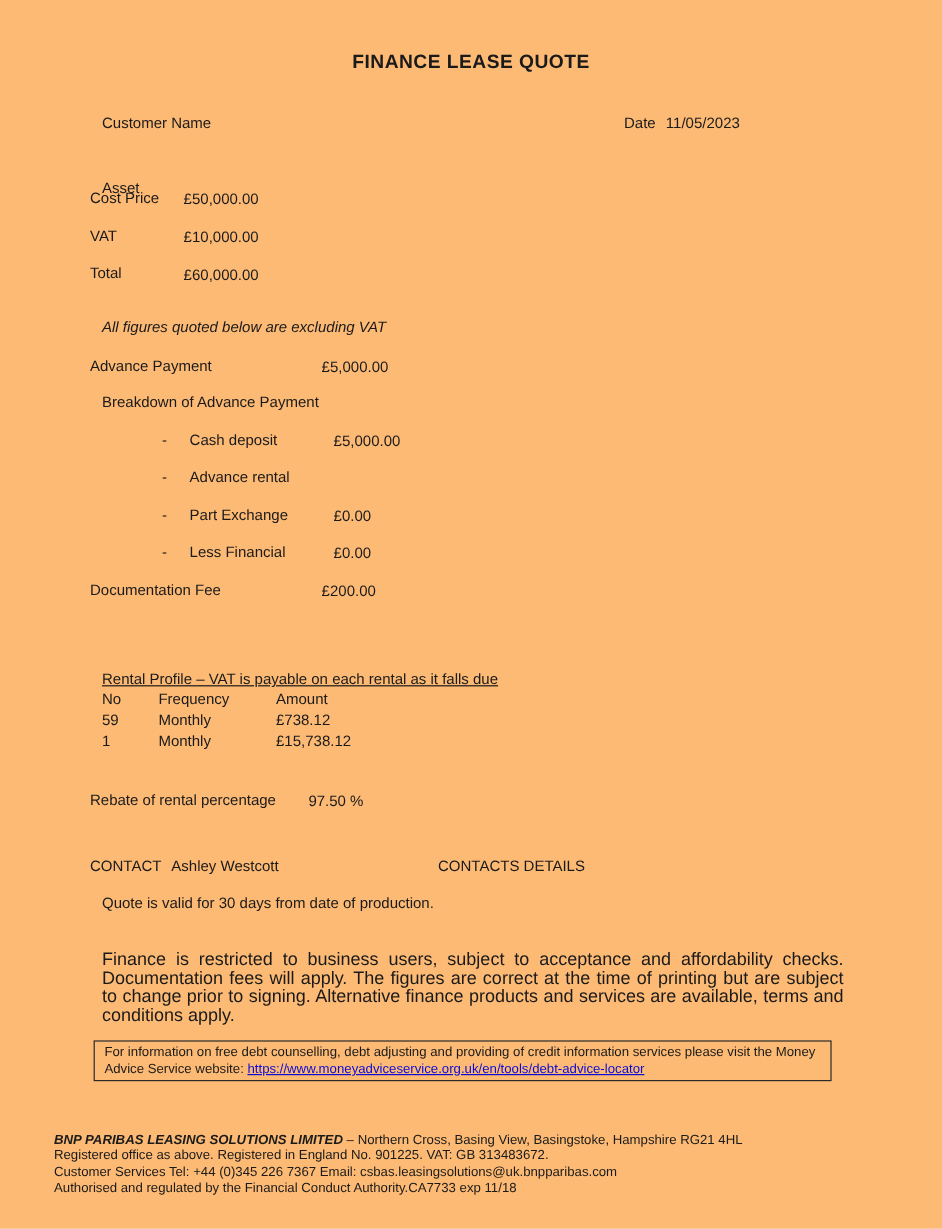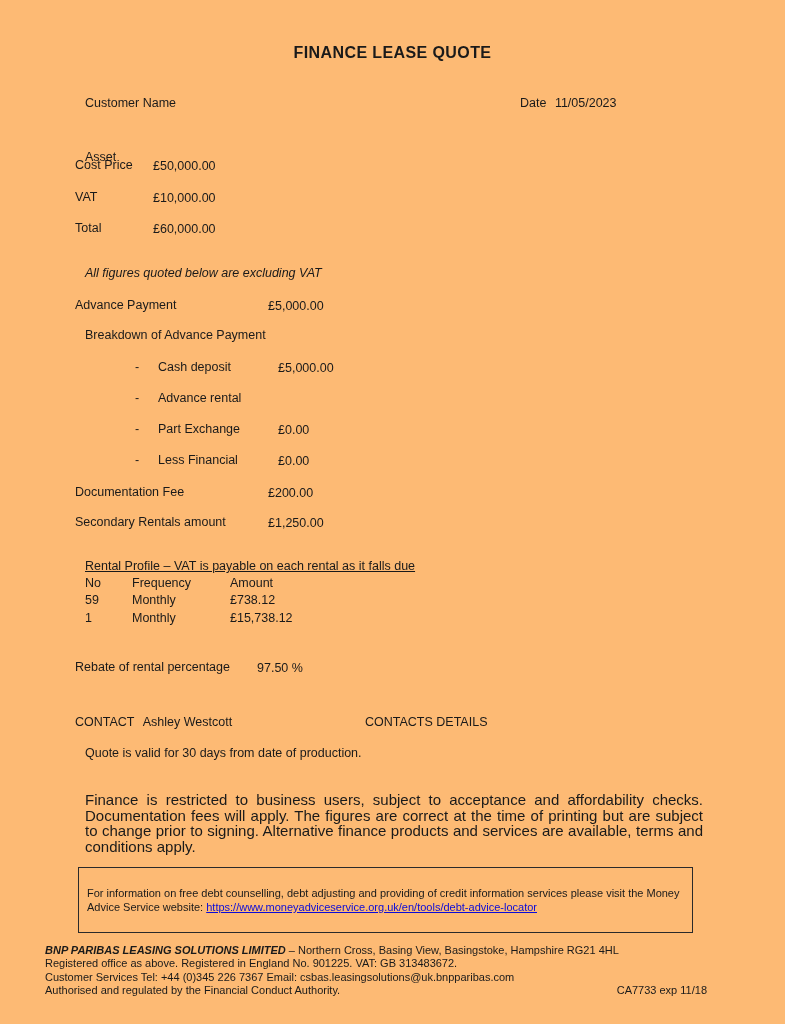--- a/index.html
+++ b/index.html
@@ -47,36 +47,36 @@
     font-weight: normal;
     line-height: 15.6px;
     text-align: justify;
     white-space: normal;
   }
   .advice-box {
     position: absolute;
     left: 78px; top: 867px;
     width: 597px;
     border: 1.5px solid #2a2a2a;
-    padding: 18px 8px;
+    padding: 2px 8px;
     font-size: 11px;
     line-height: 14px;
     white-space: normal;
   }
   .advice-box a { text-decoration: underline; cursor: pointer; }
   .footer {
     position: absolute;
     left: 45px; top: 944px;
     width: 662px;
     font-size: 11px;
     line-height: 13.4px;
     white-space: normal;
   }
   .footer .bold { font-weight: bold; font-style: italic; }
-  .footer-last { display: flex; justify-content: space-between; }
+  .footer-last { display: flex; }
 </style>
 </head>
 <body>
 
 <div class="page" style="color: rgb(26, 26, 26);">
 
   <h1 class="title">FINANCE LEASE QUOTE</h1>
 
   <div class="abs" style="left:85px; top:96px;">Customer Name</div>
   <div class="abs" style="left:520px; top:96px;">
@@ -126,24 +126,20 @@
   <div class="row brk" style="top:453px;">
     <span class="dash">-</span>
     <span class="lbl">Less Financial</span>
     <span class="val">£0.00</span>
   </div>
 
   <div class="row" style="top:485px;">
     <span>Documentation Fee</span>
     <span class="val val-mid">£200.00</span>
   </div>
-  <div class="row" style="top:515px;">
-    <span>Secondary Rentals amount</span>
-    <span class="val val-mid">£1,250.00</span>
-  </div>
 
   <div class="abs rp-head" style="left:85px; top:559px;">Rental Profile – VAT is payable on each rental as it falls due</div>
 
   <div class="rp-row" style="top:576px;">
     <span class="rp-c1">No</span>
     <span class="rp-c2">Frequency</span>
     <span class="rp-c3">Amount</span>
   </div>
   <div class="rp-row" style="top:593px;">
     <span class="rp-c1">59</span>

